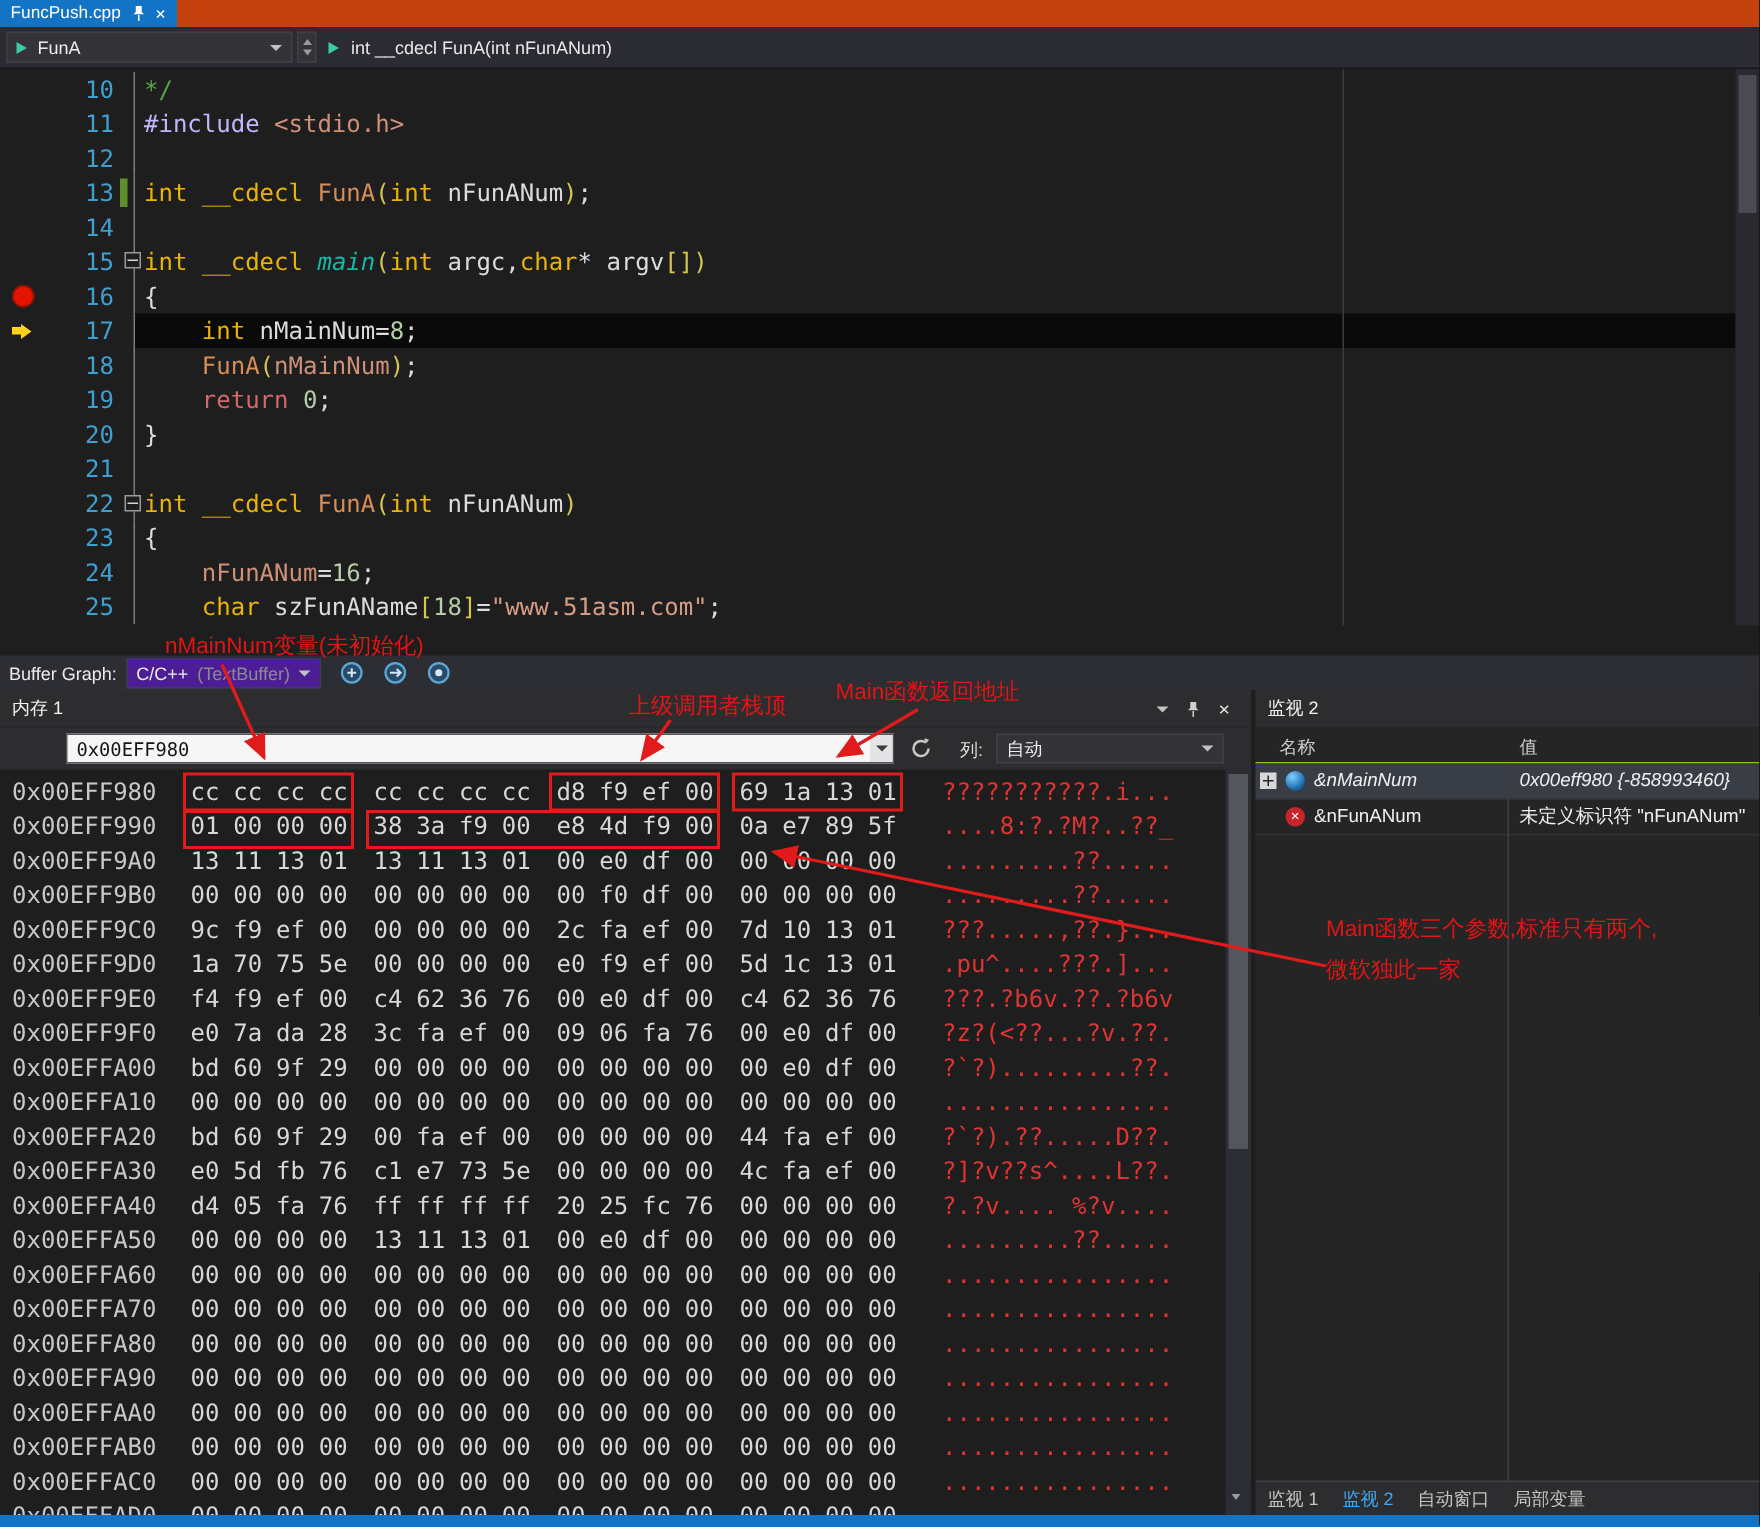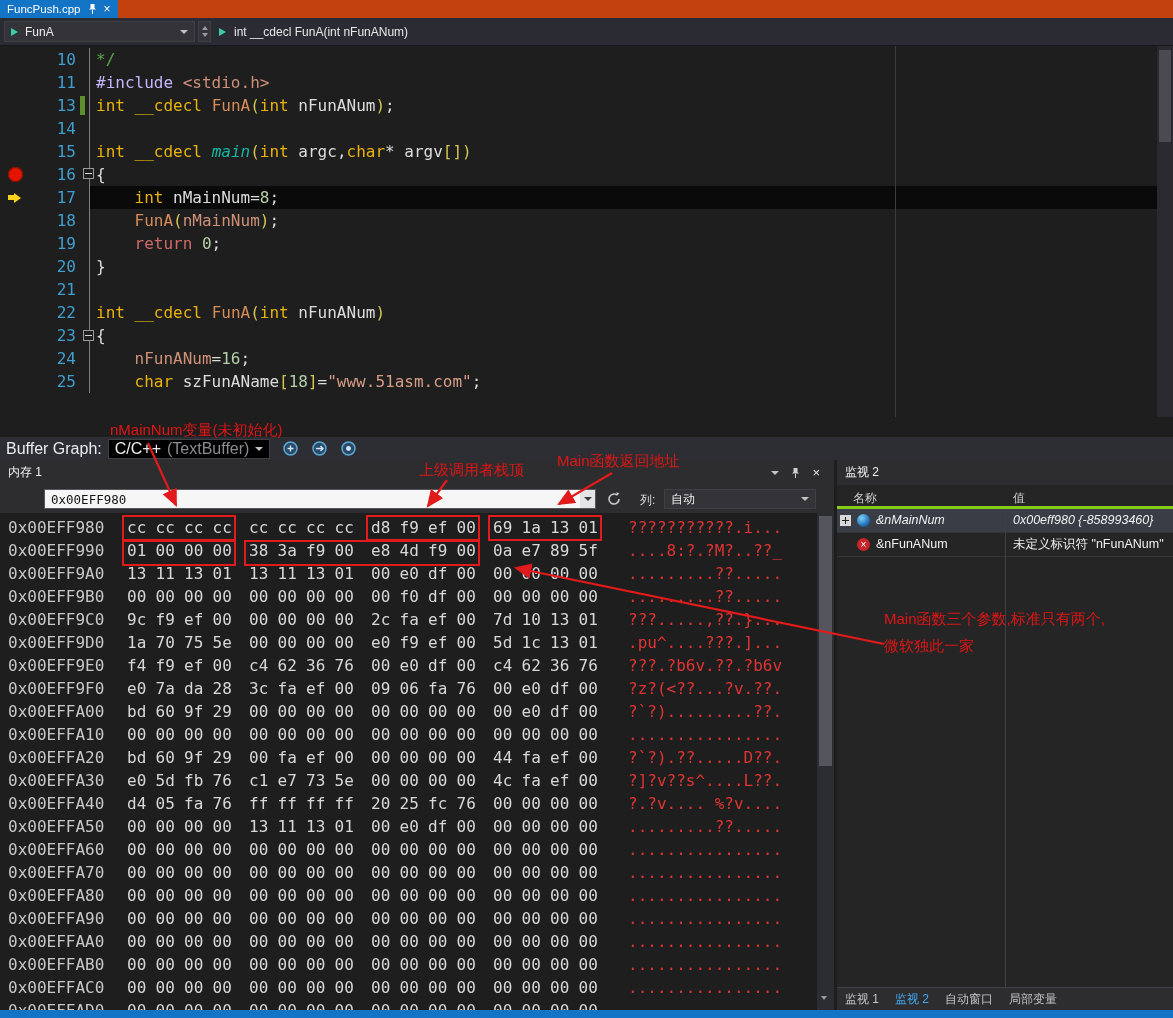--- a/index.html
+++ b/index.html
@@ -57,24 +57,24 @@
         box-sizing:border-box;z-index:5;}
   .fold::after{content:"";position:absolute;left:1px;right:1px;top:4px;height:1px;background:#d6d6d6;}
   .guide{position:absolute;left:895px;top:46px;width:1px;height:371px;background:#3a3a40;}
   .vsb{position:absolute;left:1157px;top:46px;width:16px;height:371px;background:#29292f;}
   .vsb .thumb{position:absolute;left:2px;top:4px;width:12px;height:92px;background:#4a4a52;}
 
   
   .zoomstrip{position:absolute;left:0;top:417px;width:100%;height:20px;background:#27272d;}
   .zoombox{display:inline-flex;align-items:center;gap:8px;padding:3px 8px;color:#ddd;font-size:12px;}
   .bufstrip{position:absolute;left:0;top:437px;width:100%;height:23px;background:#2d2d34;
-            display:flex;align-items:center;font-size:16px;color:#ececec;gap:6px;padding-left:6px;
+            display:flex;align-items:center;font-size:12px;color:#ececec;gap:6px;padding-left:6px;
             box-sizing:border-box;}
   .bufcombo{display:inline-flex;align-items:center;gap:6px;border:1px solid #3f3f46;height:18px;
-            padding:0 6px;background:#000000;justify-content:flex-end;}
+            padding:0 6px;background:#4c1d95;justify-content:flex-end;}
   .dim{color:#8b8b93;}
   .bicon{width:17px;height:17px;margin-left:6px;}
 
   
   .mempanel{position:absolute;left:0;top:460px;width:834px;height:550px;background:#1e1e1e;}
   .ptitle{position:absolute;left:0;top:0;width:100%;height:25px;background:#2d2d30;
           color:#f1f1f1;font-size:12px;display:flex;align-items:center;padding-left:8px;
           box-sizing:border-box;gap:6px;}
   .ptitle .ticons{margin-left:auto;display:flex;align-items:center;gap:12px;padding-right:14px;}
   .ptitle .x{font-size:13px;color:#e6e6e6;}
@@ -101,21 +101,21 @@
   .mbyte.grp{margin-right:8px;}
   .mascii{color:#e03434;white-space:pre;}
   .msb{position:absolute;left:817px;top:53px;width:17px;height:497px;background:#2c2c33;}
   .msb .thumb{position:absolute;left:2px;top:3px;width:13px;height:250px;background:#55555e;}
   .msb .dn{position:absolute;left:4px;bottom:10px;}
   .hlbox{position:absolute;border:2px solid #e11b1b;box-sizing:border-box;z-index:40;}
 
   
   .watchpanel{position:absolute;left:837px;top:460px;width:336px;height:550px;background:#252526;}
   .whead{position:absolute;left:0;top:25px;width:100%;height:24px;background:#252526;
-         border-bottom:3px solid #84cc16;box-sizing:border-box;color:#cdcdcd;font-size:12px;}
+         border-bottom:1px solid #84cc16;box-sizing:border-box;color:#cdcdcd;font-size:12px;}
   .whead .c1{position:absolute;left:16px;top:5px;}
   .whead .c2{position:absolute;left:176px;top:5px;}
   .wdivider{position:absolute;left:168px;top:49px;bottom:23px;width:1px;background:#3f3f46;z-index:2;}
   .wrows{position:absolute;left:0;top:49px;width:100%;font-size:12.5px;color:#f0f0f0;}
   .wrow{position:relative;height:23px;line-height:23px;border-bottom:1px solid #333338;
         display:flex;align-items:center;}
   .wrow.sel{background:#383d46;font-style:italic;}
   .wexp{position:absolute;left:3px;top:6px;width:11px;height:11px;background:#d8d8d8;
         box-sizing:border-box;}
   .wexp::before{content:"";position:absolute;left:2px;right:2px;top:5px;height:1px;background:#222;}
@@ -180,20 +180,25 @@
         <span class="lnum">10</span>
         <span class="ctext"><span class="tk-cmt">*/</span></span>
       </div>
       <div class="cline">
         <span class="gutter"></span>
         <span class="lnum">11</span>
         <span class="ctext"><span class="tk-pre">#include</span><span class="tk-pl"> </span><span class="tk-inc">&lt;stdio.h&gt;</span></span>
       </div>
       <div class="cline">
         <span class="gutter"></span>
+        <span class="lnum">12</span>
+        <span class="ctext"></span>
+      </div>
+      <div class="cline">
+        <span class="gutter"></span>
         <span class="lnum">13</span>
         <span class="ctext"><span class="tk-k">int</span><span class="tk-pl"> </span><span class="tk-k">__cdecl</span><span class="tk-pl"> </span><span class="tk-fn">FunA</span><span class="tk-br">(</span><span class="tk-k">int</span><span class="tk-pl"> nFunANum</span><span class="tk-br">)</span><span class="tk-pl">;</span></span>
         <span class="chgbar"></span>
       </div>
       <div class="cline">
         <span class="gutter"></span>
         <span class="lnum">14</span>
         <span class="ctext"></span>
       </div>
       <div class="cline">

